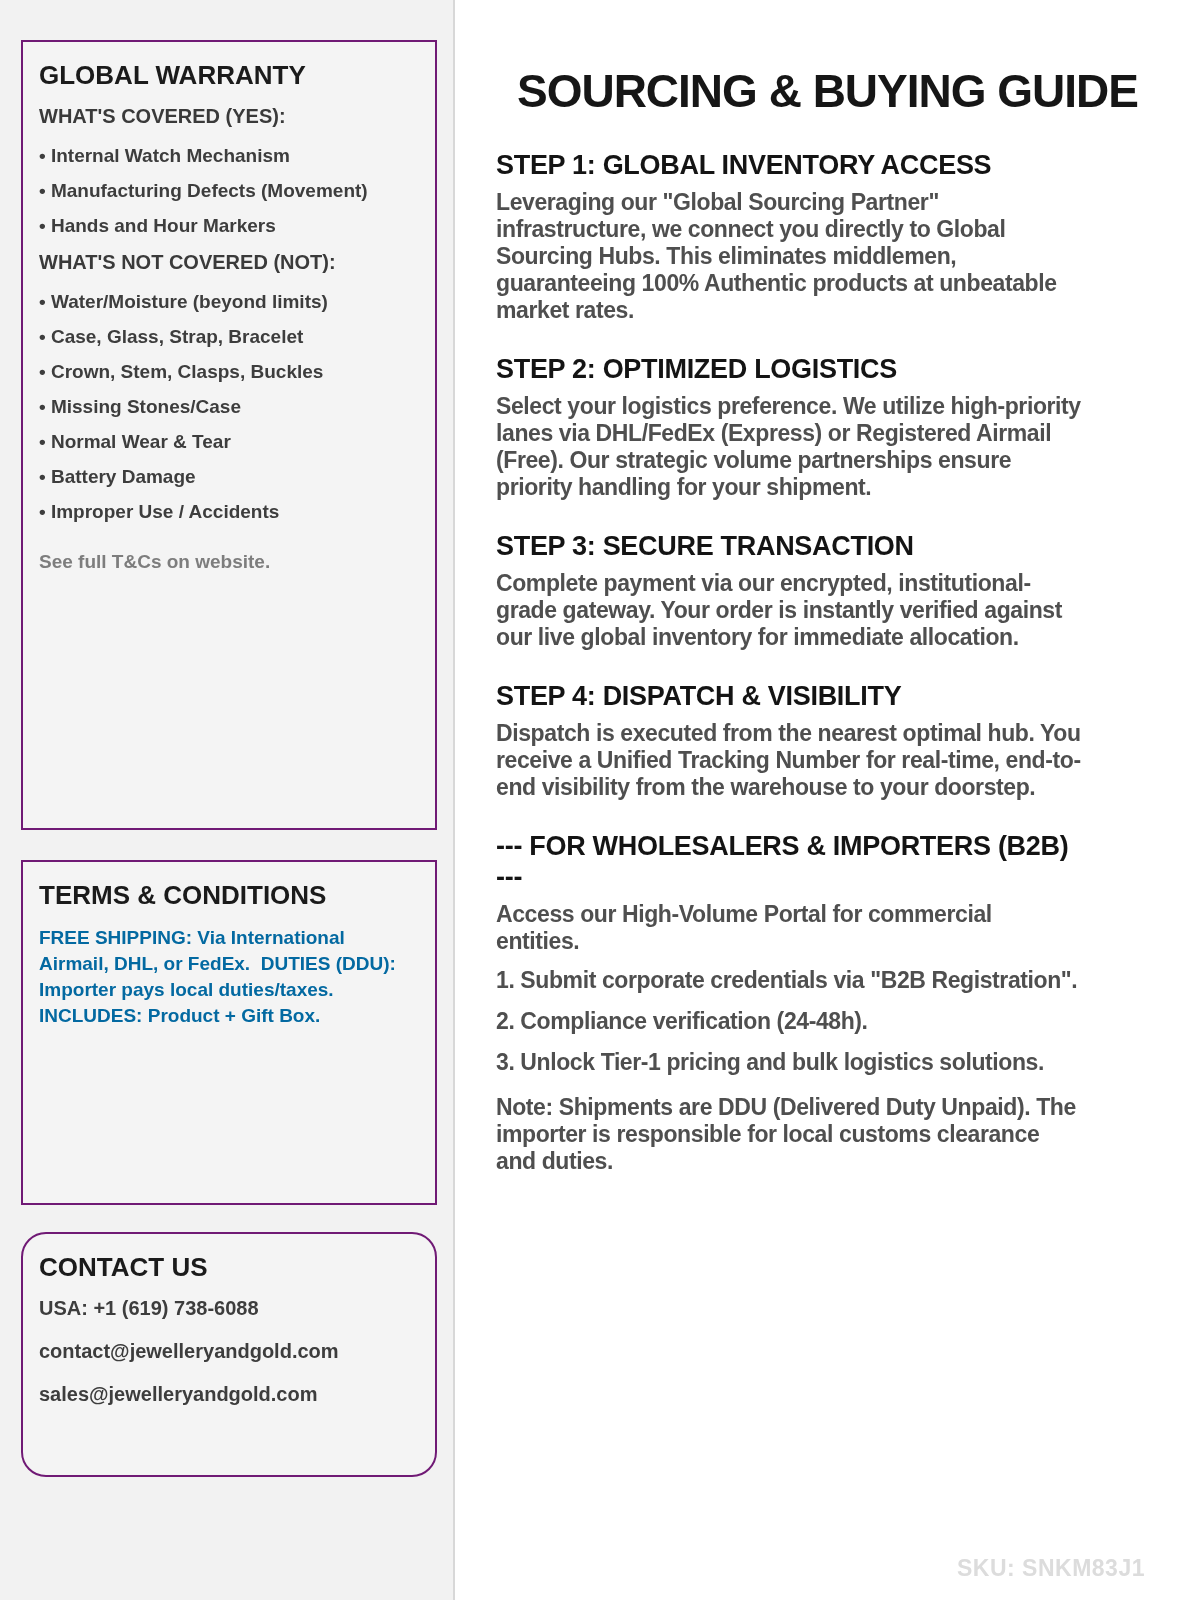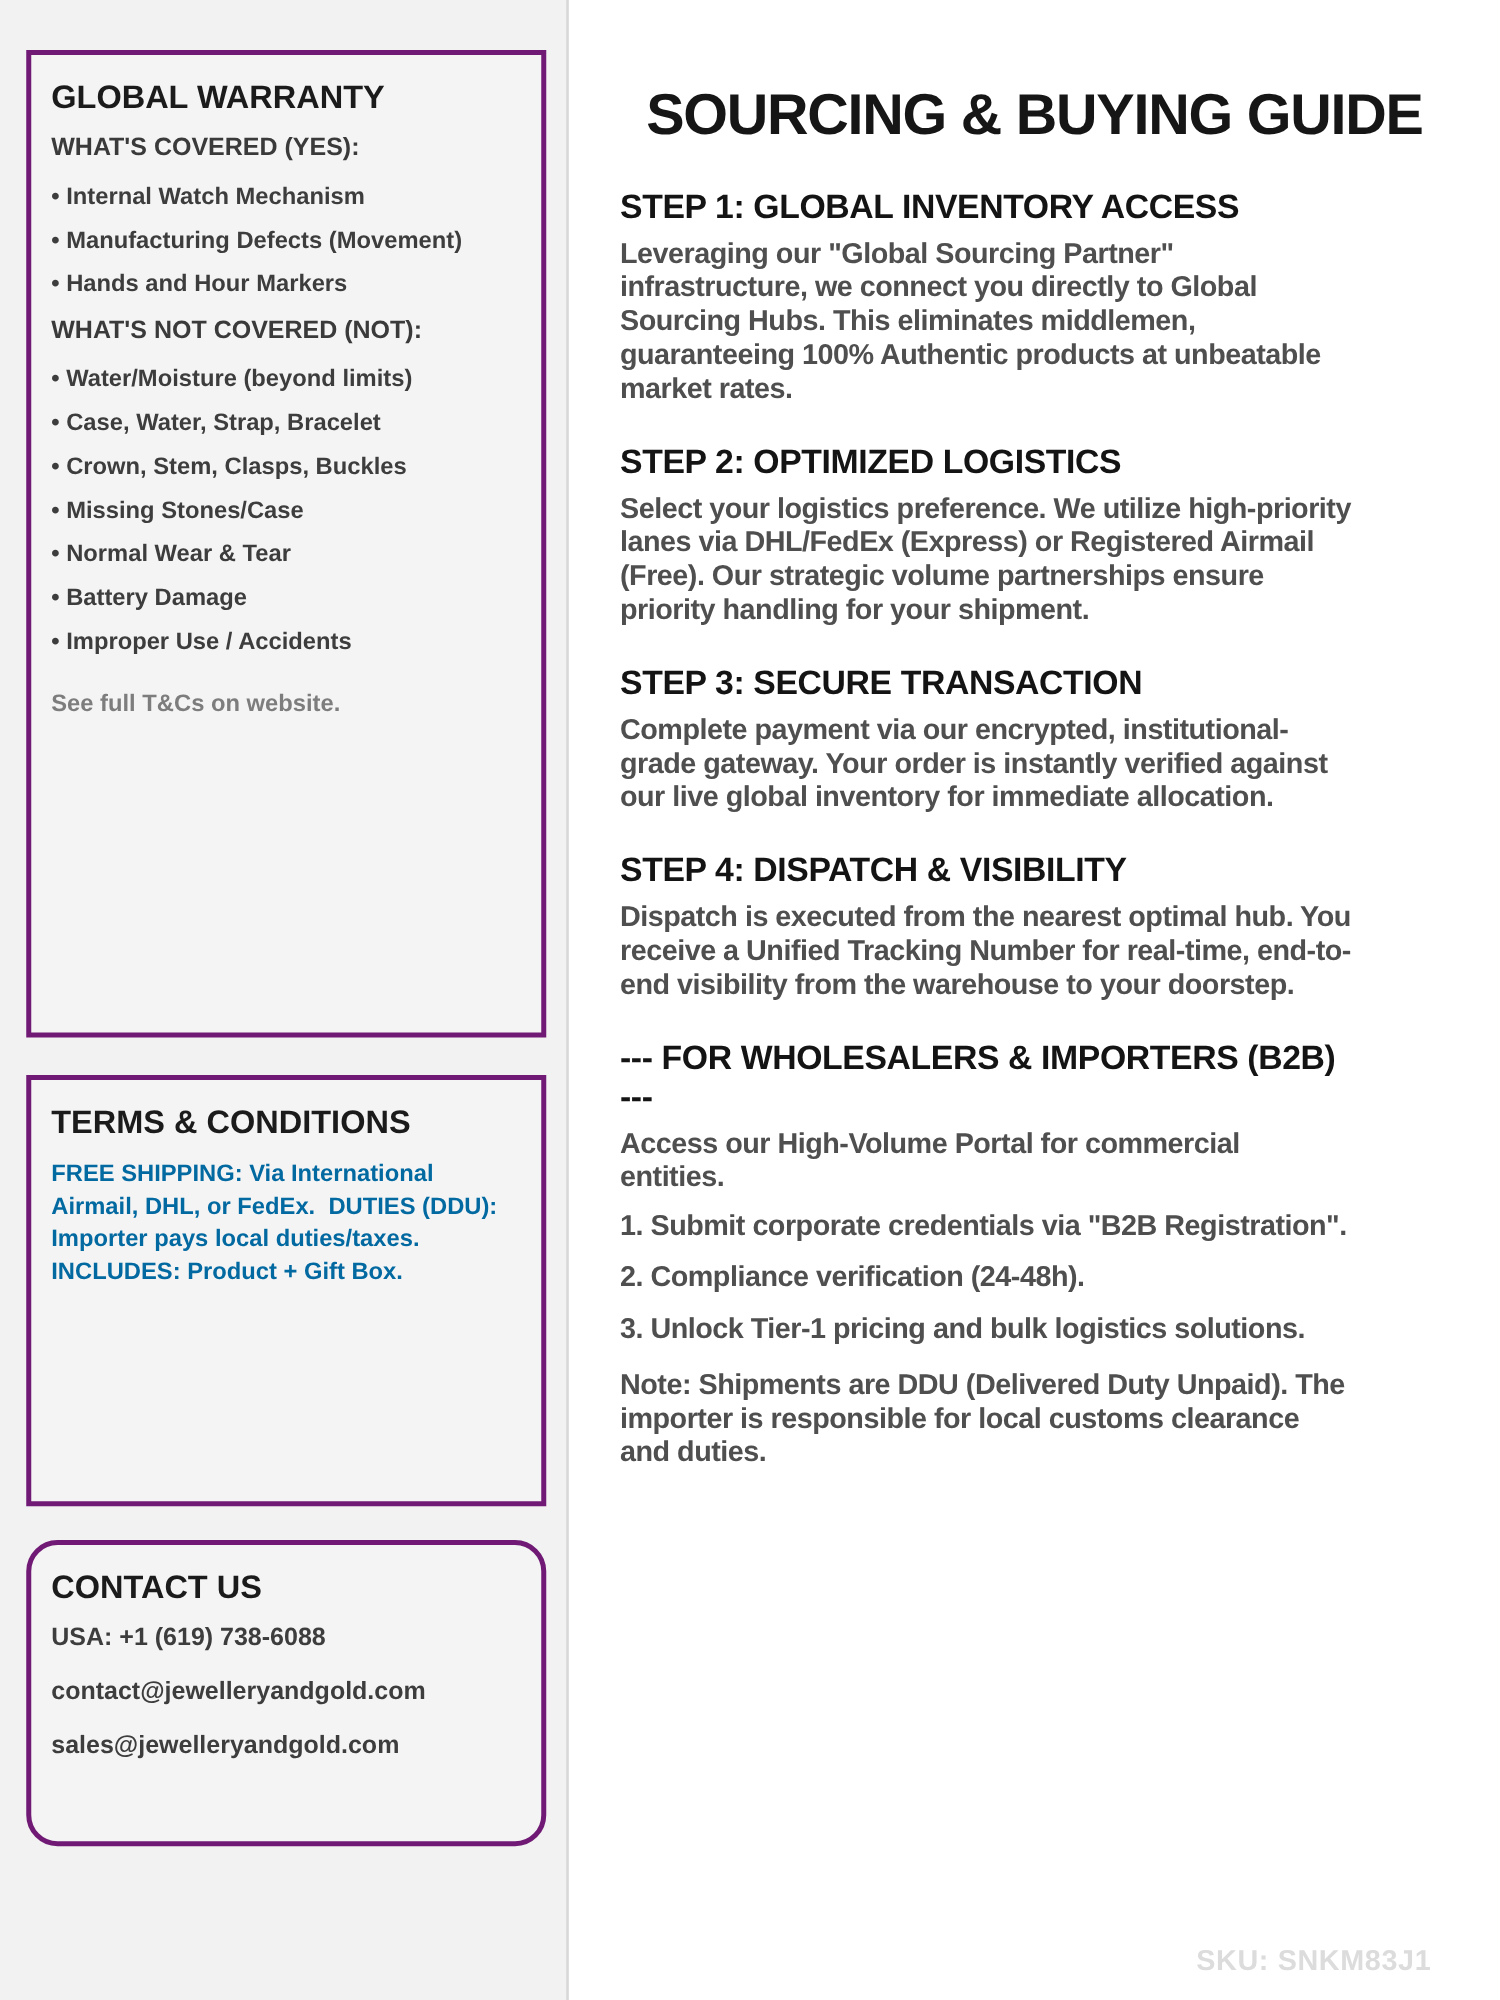--- a/index.html
+++ b/index.html
@@ -15,21 +15,21 @@
   
   .sidebar{
     position:absolute;left:0;top:0;width:455px;height:1600px;
     background:#f2f2f2;
     border-right:2px solid #d8d8d8;
     box-sizing:border-box;
   }
   .box{
     position:absolute;left:21px;width:416px;
     background:#f4f4f4;
-    border:4px solid #701a75;
+    border:2px solid #701a75;
     box-sizing:border-box;
     padding:18px 18px 0 16px;
   }
   .box-warranty{top:40px;height:790px;}
   .box-terms{top:860px;height:345px;}
   .box-contact{top:1232px;height:245px;border-radius:25px;}
 
   .box h2{
     margin:0 0 14px 0;
     font-size:26px;font-weight:800;color:#1b1b1b;
@@ -95,21 +95,21 @@
   <aside class="sidebar">
 
     <section class="box box-warranty">
       <h2>GLOBAL WARRANTY</h2>
       <div class="subhead">WHAT'S COVERED (YES):</div>
       <div class="bullet">Internal Watch Mechanism</div>
       <div class="bullet">Manufacturing Defects (Movement)</div>
       <div class="bullet">Hands and Hour Markers</div>
       <div class="subhead gap">WHAT'S NOT COVERED (NOT):</div>
       <div class="bullet">Water/Moisture (beyond limits)</div>
-      <div class="bullet">Case, Water, Strap, Bracelet</div>
+      <div class="bullet">Case, Glass, Strap, Bracelet</div>
       <div class="bullet">Crown, Stem, Clasps, Buckles</div>
       <div class="bullet">Missing Stones/Case</div>
       <div class="bullet">Normal Wear &amp; Tear</div>
       <div class="bullet">Battery Damage</div>
       <div class="bullet">Improper Use / Accidents</div>
       <div class="footnote">See full T&amp;Cs on website.</div>
     </section>
 
     <section class="box box-terms">
       <h2>TERMS &amp; CONDITIONS</h2>

